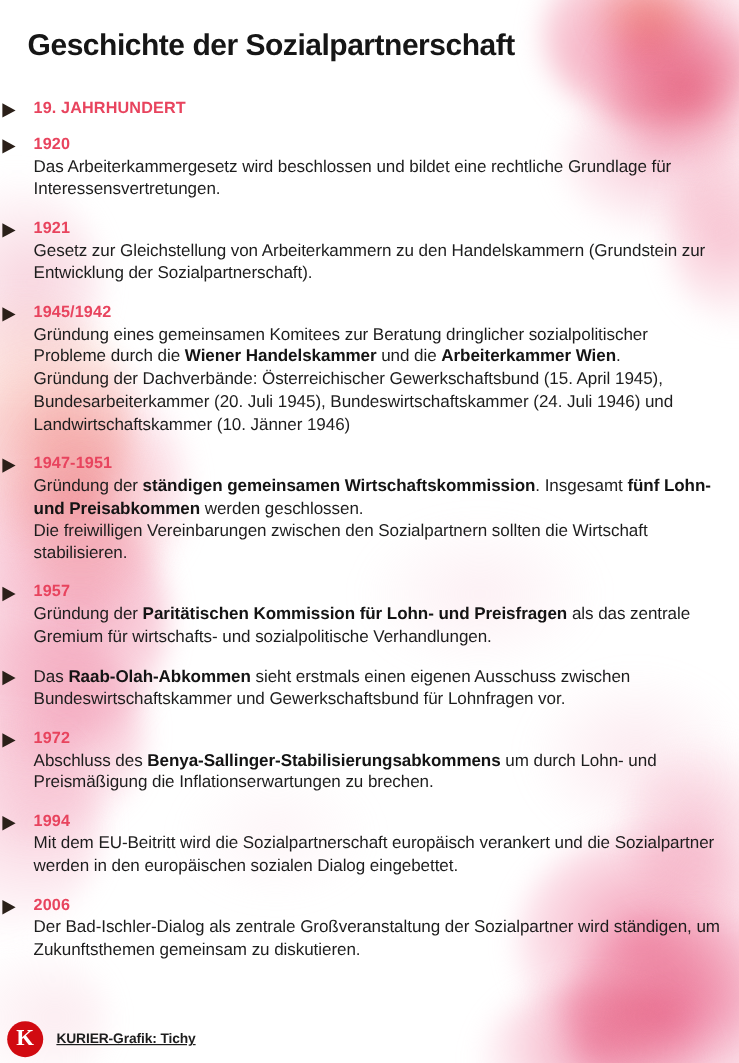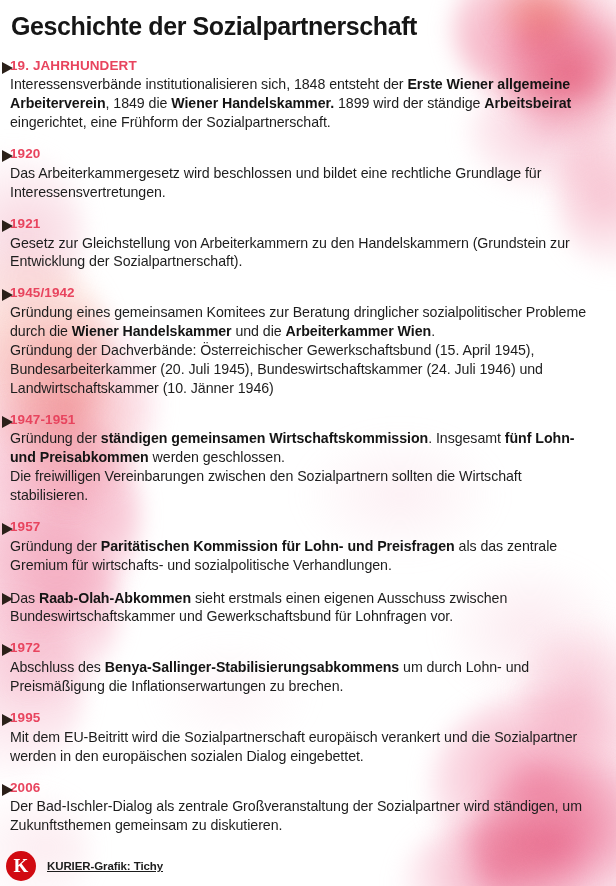--- a/index.html
+++ b/index.html
@@ -84,38 +84,38 @@
          background: radial-gradient(ellipse at 66% 48%, rgba(245,190,206,.30), rgba(255,255,255,0) 74%); }
 
   
   .content {
     position: relative;
     z-index: 2;
     padding: 0;
   }
 
   .page-title {
-    margin: 4px;
+    margin: 16px;
     padding: 9px 0 0 7px;
     font-size: 25px;
     font-weight: bold;
     color: #161616;
     letter-spacing: -0.4px;
     line-height: 1.1;
   }
 
   .timeline {
     margin: 0;
     padding: 13px 0 0 0;
     list-style: none;
   }
 
   .entry {
     position: relative;
-    padding: 0 14px 0 10px;
+    padding: 0 14px 0 28px;
     margin-bottom: 14px;
   }
 
   .bullet-icon {
     position: absolute;
     left: 2px;
     top: 4px;
     width: 0;
     height: 0;
     border-top: 6.5px solid transparent;
@@ -204,21 +204,20 @@
   </div>
 
   <div class="content">
 
     <h1 class="page-title">Geschichte der Sozialpartnerschaft</h1>
 
     <ul class="timeline" id="timeline">
         <li class="entry">
           <span class="bullet-icon"></span>
           <h2 class="entry-year">19. JAHRHUNDERT</h2>
-          <p class="entry-body">Interessensverbände institutionalisieren sich, 1848 entsteht der <b>Erste Wiener allgemeine Arbeiterverein</b>, 1849 die <b>Wiener Handelskammer.</b> 1899 wird der ständige <b>Arbeitsbeirat</b> eingerichtet, eine Frühform der Sozialpartnerschaft.</p>
         </li>
         <li class="entry">
           <span class="bullet-icon"></span>
           <h2 class="entry-year">1920</h2>
           <p class="entry-body">Das Arbeiterkammergesetz wird beschlossen und bildet eine rechtliche Grundlage für Interessensvertretungen.</p>
         </li>
         <li class="entry">
           <span class="bullet-icon"></span>
           <h2 class="entry-year">1921</h2>
           <p class="entry-body">Gesetz zur Gleichstellung von Arbeiterkammern zu den Handelskammern (Grundstein zur Entwicklung der Sozialpartnerschaft).</p>
@@ -242,21 +241,21 @@
           <span class="bullet-icon"></span>
           <p class="entry-body">Das <b>Raab-Olah-Abkommen</b> sieht erstmals einen eigenen Ausschuss zwischen Bundeswirtschaftskammer und Gewerkschaftsbund für Lohnfragen vor.</p>
         </li>
         <li class="entry">
           <span class="bullet-icon"></span>
           <h2 class="entry-year">1972</h2>
           <p class="entry-body">Abschluss des <b>Benya-Sallinger-Stabilisierungsabkommens</b> um durch Lohn- und Preismäßigung die Inflationserwartungen zu brechen.</p>
         </li>
         <li class="entry">
           <span class="bullet-icon"></span>
-          <h2 class="entry-year">1995</h2>
+          <h2 class="entry-year">1994</h2>
           <p class="entry-body">Mit dem EU-Beitritt wird die Sozialpartnerschaft europäisch verankert und die Sozialpartner werden in den europäischen sozialen Dialog eingebettet.</p>
         </li>
         <li class="entry">
           <span class="bullet-icon"></span>
           <h2 class="entry-year">2006</h2>
           <p class="entry-body">Der Bad-Ischler-Dialog als zentrale Großveranstaltung der Sozialpartner wird ständigen, um Zukunftsthemen gemeinsam zu diskutieren.</p>
         </li>
       </ul>
 
   </div>

